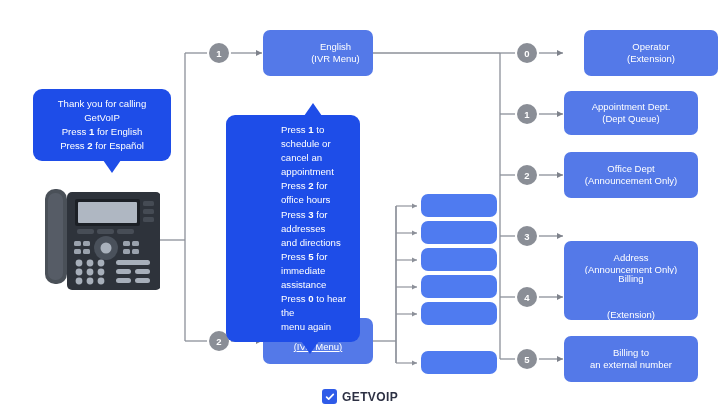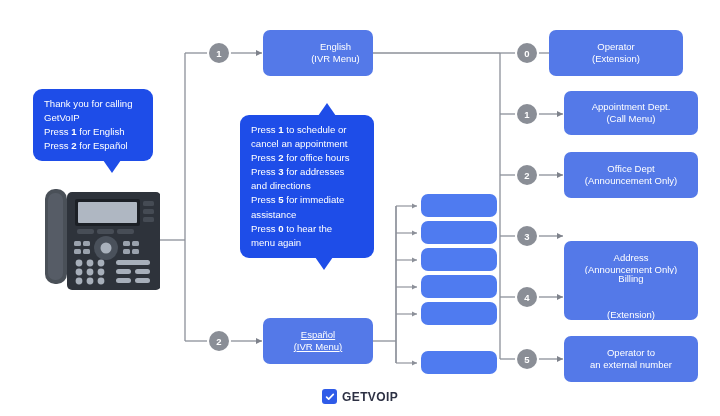--- a/index.html
+++ b/index.html
@@ -166,21 +166,21 @@
       <path d="M396,206 L417,206" marker-end="url(#arwsm)"></path>
       <path d="M396,233 L417,233" marker-end="url(#arwsm)"></path>
       <path d="M396,260 L417,260" marker-end="url(#arwsm)"></path>
       <path d="M396,287 L417,287" marker-end="url(#arwsm)"></path>
       <path d="M396,314 L417,314" marker-end="url(#arwsm)"></path>
       <path d="M396,363 L417,363" marker-end="url(#arwsm)"></path>
       <path d="M396,206 L396,363"></path>
     </g>
   </svg>
 
-  <div class="bubble" style="left:33px; top:89px; width:120px;">
+  <div class="bubble" style="left:33px; top:89px; width:138px;text-align:center;">
     <span class="txt">Thank you for calling
 GetVoIP
 Press <b>1</b> for English
 Press <b>2</b> for Español</span>
     <span class="tail down" style="left:70px; bottom:-12px;"></span>
   </div>
 
   <svg id="phone" viewBox="0 0 116 108" xmlns="http://www.w3.org/2000/svg">
 
     <rect x="1" y="7" width="22" height="95" rx="10" fill="#4A5058"></rect>
@@ -240,21 +240,21 @@
     <span class="l2">(IVR Menu)</span>
   </div>
 
   <div class="badge" style="left:209px; top:331px;">2</div>
 
   <div class="node" style="left:263px; top:318px; width:110px; height:46px;text-decoration:underline;">
     <span class="l1">Español</span>
     <span class="l2">(IVR Menu)</span>
   </div>
 
-  <div class="bubble" style="left:240px; top:115px; width:134px;">
+  <div class="bubble" style="left:226px; top:115px; width:134px;padding-left:44px;">
     <span class="tail up" style="left:78px; top:-12px;"></span>
     <span class="txt">Press <b>1</b> to schedule or
 cancel an appointment
 Press <b>2</b> for office hours
 Press <b>3</b> for addresses
 and directions
 Press <b>5</b> for immediate
 assistance
 Press <b>0</b> to hear the
 menu again</span>
@@ -274,29 +274,29 @@
     <span></span>
   </div>
   <div class="node empty" style="left:421px; top:302px; width:76px; height:23px;">
     <span></span>
   </div>
   <div class="node empty" style="left:421px; top:351px; width:76px; height:23px;">
     <span></span>
   </div>
 
   <div class="badge" style="left:517px; top:43px;">0</div>
-  <div class="node" style="left:549px; top:30px; width:134px; height:46px;">
+  <div class="node" style="left:584px; top:30px; width:134px; height:46px;">
     <span class="l1">Operator</span>
     <span class="l2">(Extension)</span>
   </div>
 
   <div class="badge" style="left:517px; top:104px;">1</div>
   <div class="node" style="left:564px; top:91px; width:134px; height:44px;">
     <span class="l1">Appointment Dept.</span>
-    <span class="l2">(Call Menu)</span>
+    <span class="l2">(Dept Queue)</span>
   </div>
 
   <div class="badge" style="left:517px; top:165px;">2</div>
   <div class="node" style="left:564px; top:152px; width:134px; height:46px;">
     <span class="l1">Office Dept</span>
     <span class="l2">(Announcement Only)</span>
   </div>
 
   <div class="badge" style="left:517px; top:226px;">3</div>
   <div class="node" style="left:564px; top:213px; width:134px; height:46px;margin-top:28px;">
@@ -305,21 +305,21 @@
   </div>
 
   <div class="badge" style="left:517px; top:287px;">4</div>
   <div class="node" style="left:564px; top:274px; width:134px; height:46px;gap:24px;">
     <span class="l1">Billing</span>
     <span class="l2">(Extension)</span>
   </div>
 
   <div class="badge" style="left:517px; top:349px;">5</div>
   <div class="node" style="left:564px; top:336px; width:134px; height:46px;">
-    <span class="l1">Operator to</span>
+    <span class="l1">Billing to</span>
     <span class="l2">an external number</span>
   </div>
 
   <div id="logo">
     <span class="mark">
       <svg width="10" height="10" viewBox="0 0 10 10" xmlns="http://www.w3.org/2000/svg">
         <path d="M1.6,5.2 L3.7,7.2 L8.3,2.4" fill="none" stroke="#ffffff" stroke-width="1.7" stroke-linecap="round" stroke-linejoin="round"></path>
       </svg>
     </span>
     <span class="word">GETVOIP</span>

